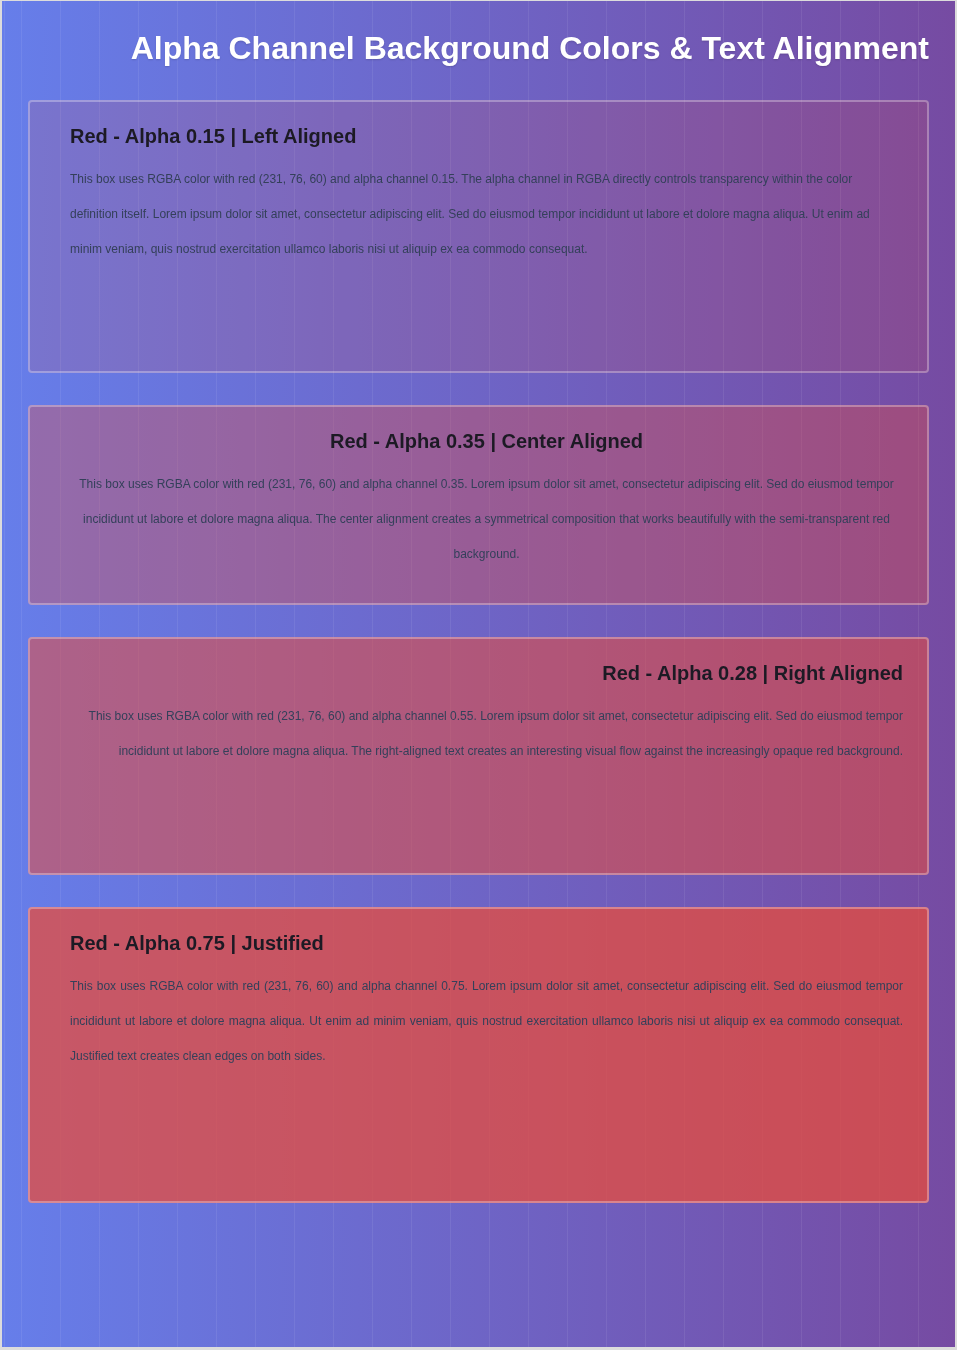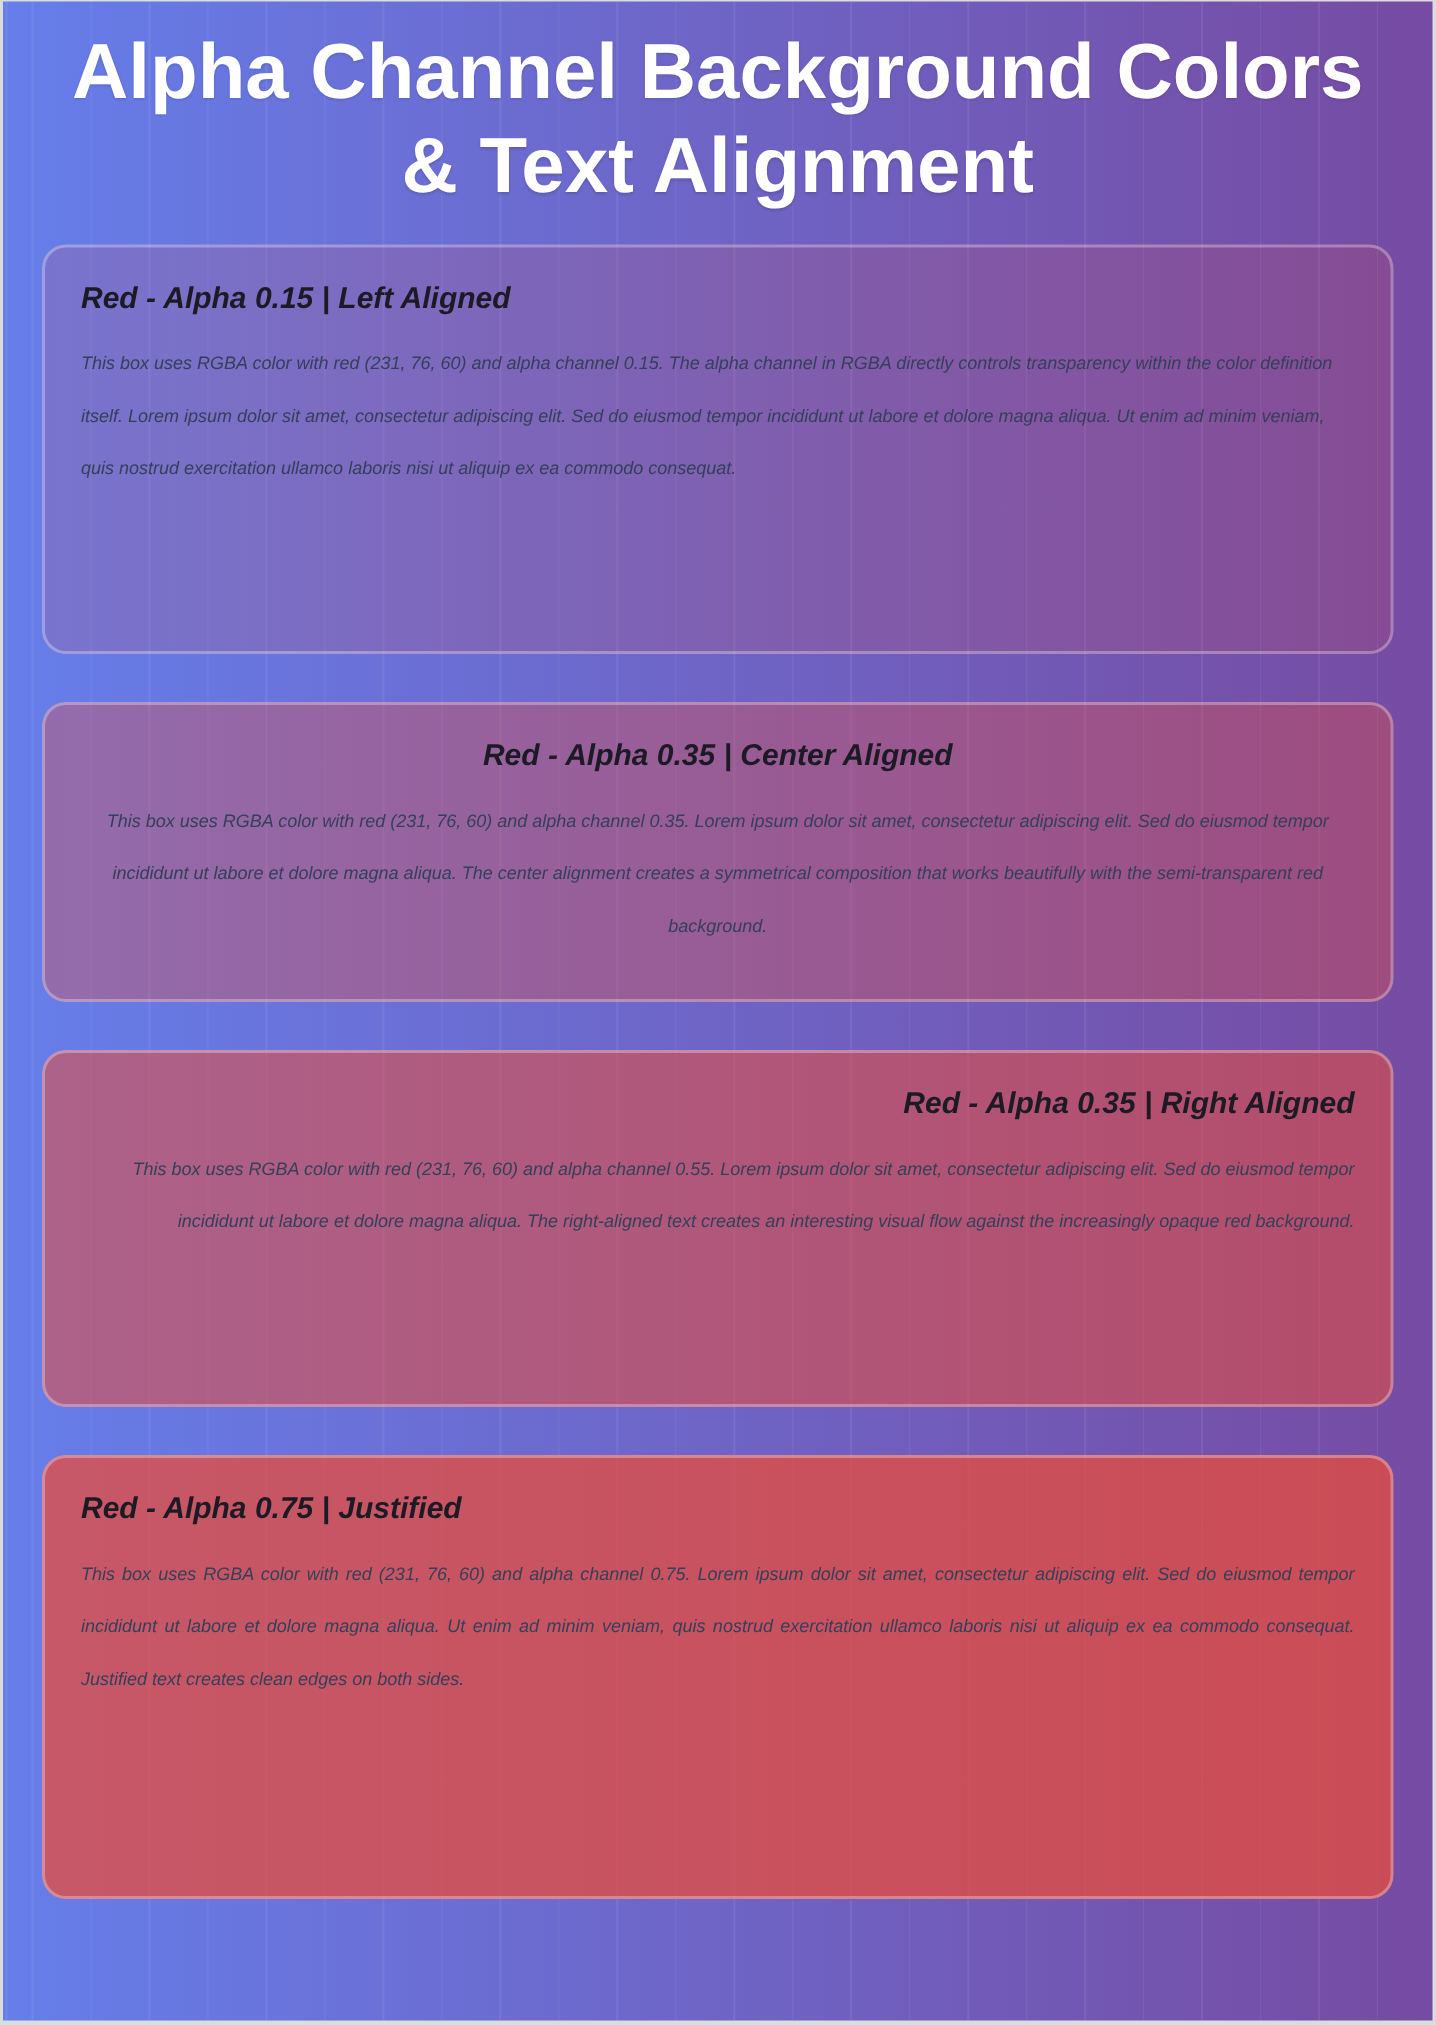--- a/index.html
+++ b/index.html
@@ -27,34 +27,33 @@
       background-image: repeating-linear-gradient(90deg,
         rgba(255,255,255,0.07) 0px, rgba(255,255,255,0.07) 1px,
         transparent 1px, transparent 39px);
       background-position: 19px 0;
       pointer-events: none;
     }
     h1 {
       position: relative;
       margin: 0 0 20px 0;
       color: #ffffff;
-      font-size: 52px;
+      font-size: 32px;
       line-height: 63px;
       font-weight: bold;
-      text-align: center;
+      text-align: right;
       text-shadow: 0 1px 2px rgba(0,0,0,0.15);
     }
     .card {
       position: relative;
       border: 2px solid rgba(255,255,255,0.3);
-      border-radius: 16px;
-      padding: 20px 24px 22px 24px;
+      border-radius: 4px;
+      padding: 20px 24px 22px 40px;
       margin-bottom: 32px;
       box-sizing: border-box;
-      font-style: italic;
     }
     .card h2 {
       margin: 0 0 12px 0;
       font-size: 20px;
       line-height: 28px;
       font-weight: bold;
       color: #1c1a24;
     }
     .card p {
       margin: 0;
@@ -83,21 +82,21 @@
     <h2>Red - Alpha 0.15 | Left Aligned</h2>
     <p>This box uses RGBA color with red (231, 76, 60) and alpha channel 0.15. The alpha channel in RGBA directly controls transparency within the color definition itself. Lorem ipsum dolor sit amet, consectetur adipiscing elit. Sed do eiusmod tempor incididunt ut labore et dolore magna aliqua. Ut enim ad minim veniam, quis nostrud exercitation ullamco laboris nisi ut aliquip ex ea commodo consequat.</p>
   </section>
 
   <section class="card a35 center">
     <h2>Red - Alpha 0.35 | Center Aligned</h2>
     <p>This box uses RGBA color with red (231, 76, 60) and alpha channel 0.35. Lorem ipsum dolor sit amet, consectetur adipiscing elit. Sed do eiusmod tempor incididunt ut labore et dolore magna aliqua. The center alignment creates a symmetrical composition that works beautifully with the semi-transparent red background.</p>
   </section>
 
   <section class="card a55 right">
-    <h2>Red - Alpha 0.35 | Right Aligned</h2>
+    <h2>Red - Alpha 0.28 | Right Aligned</h2>
     <p>This box uses RGBA color with red (231, 76, 60) and alpha channel 0.55. Lorem ipsum dolor sit amet, consectetur adipiscing elit. Sed do eiusmod tempor incididunt ut labore et dolore magna aliqua. The right-aligned text creates an interesting visual flow against the increasingly opaque red background.</p>
   </section>
 
   <section class="card a75 justify">
     <h2>Red - Alpha 0.75 | Justified</h2>
     <p>This box uses RGBA color with red (231, 76, 60) and alpha channel 0.75. Lorem ipsum dolor sit amet, consectetur adipiscing elit. Sed do eiusmod tempor incididunt ut labore et dolore magna aliqua. Ut enim ad minim veniam, quis nostrud exercitation ullamco laboris nisi ut aliquip ex ea commodo consequat. Justified text creates clean edges on both sides.</p>
   </section>
 </div>
 
 </body></html>

